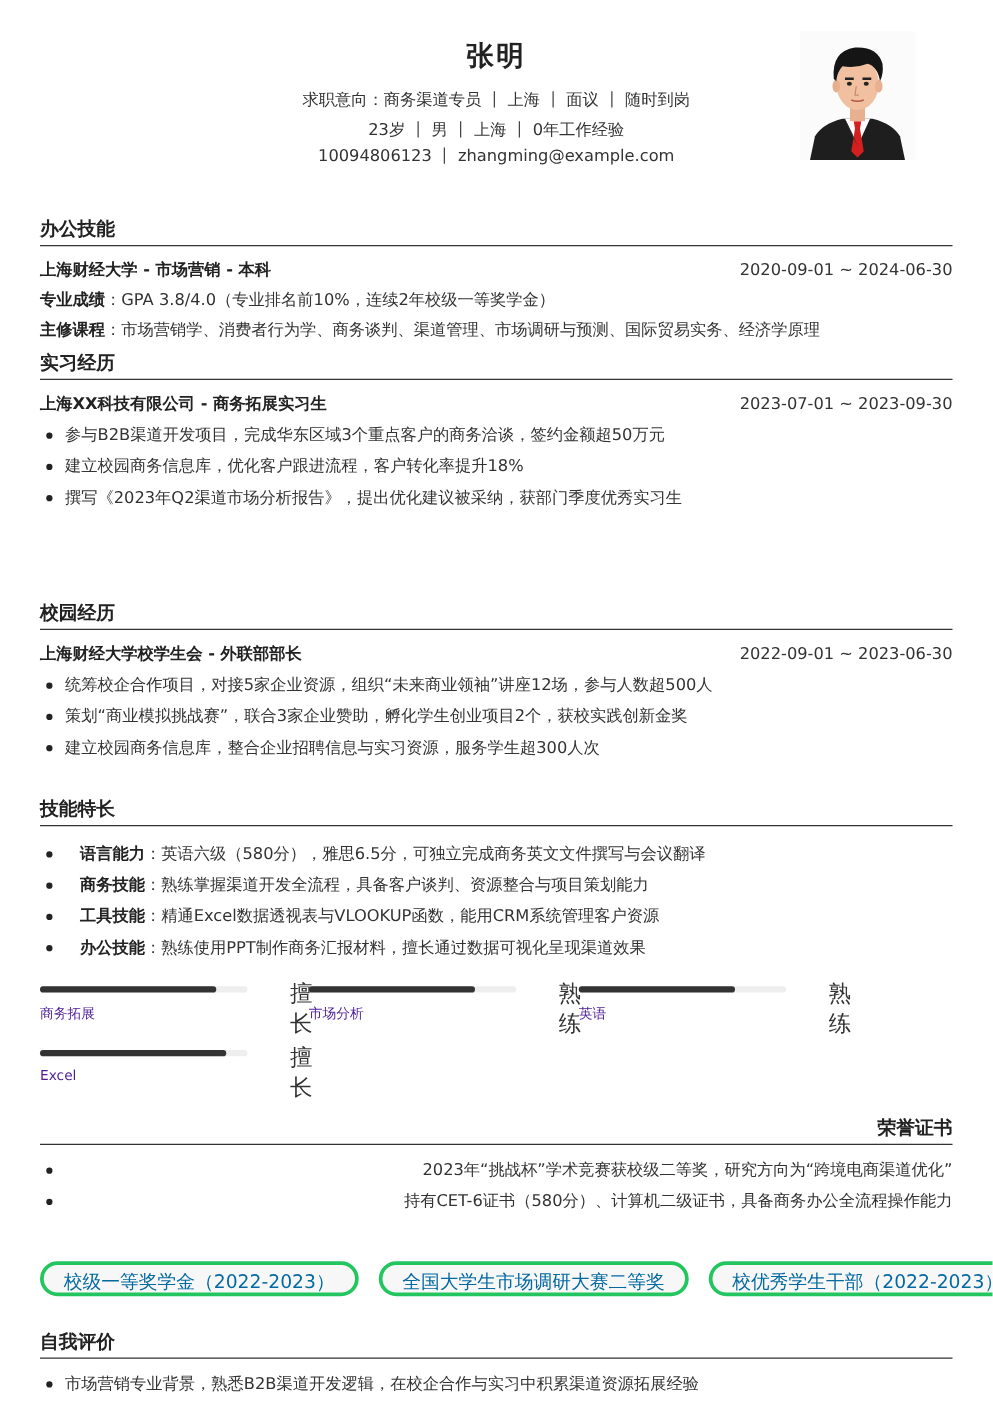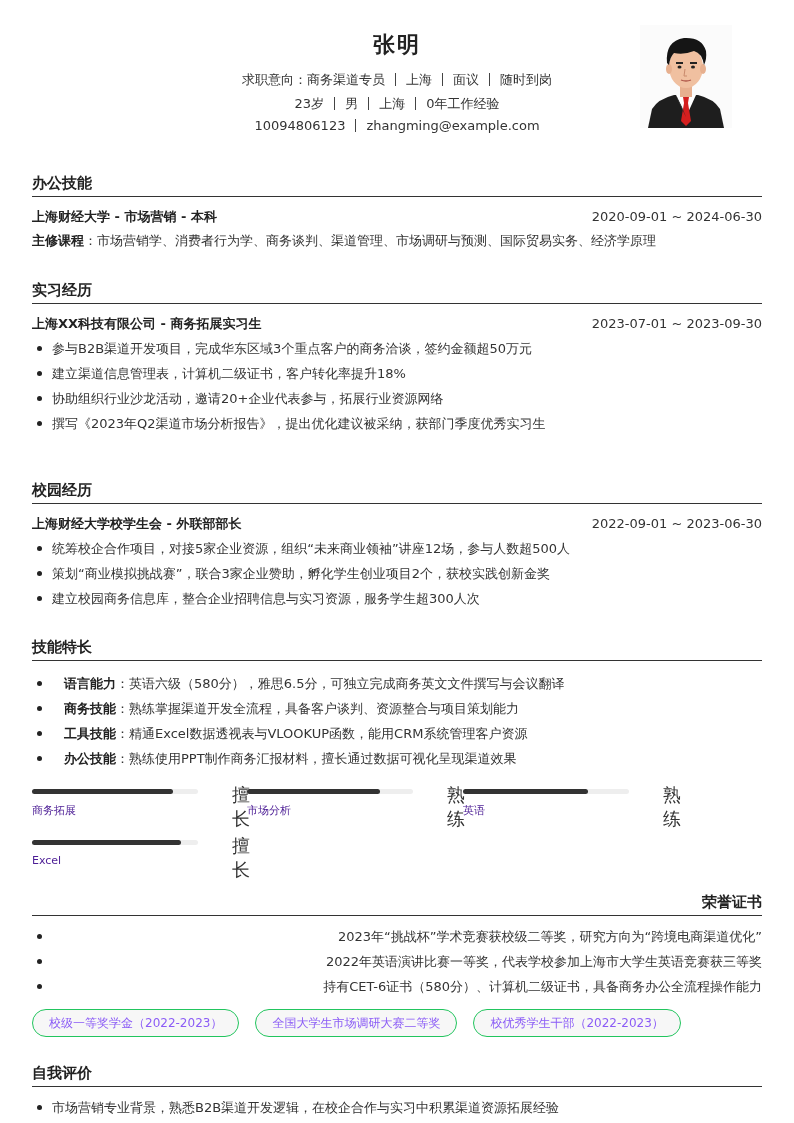--- a/index.html
+++ b/index.html
@@ -28,21 +28,21 @@
   ul.bul li b { font-weight: bold; color: #222; margin-left: 12px; }
 
   .skills { position: absolute; left: 32px; right: 32px; top: 780px; height: 95px; }
   .skill { position: absolute; width: 210px; height: 45px; }
   .skill .track { position: absolute; left: 0; top: 9px; width: 166px; height: 5px; background: #eeeeee; border-radius: 3px; }
   .skill .fill { position: absolute; left: 0; top: 0; height: 5px; background: #333; border-radius: 3px; }
   .skill .level { position: absolute; left: 174px; top: 3px; font-size: 18px; color: #333; margin-left: 26px; }
   .skill .label { position: absolute; left: 0; top: 23px; font-size: 11px; color: #4c1d95; }
 
   .tags { position: absolute; left: 32px; top: 1009px; display: flex; gap: 16px; }
-  .tag { height: 28px; line-height: 26px; padding: 0 16px; border: 1px solid #22c55e; border-radius: 14px; background: #f7f7f7; font-size: 12px; color: #8b5cf6; white-space: nowrap; }
+  .tag { height: 28px; line-height: 26px; padding: 0 16px; border: 3px solid #22c55e; border-radius: 14px; background: #f7f7f7; font-size: 15px; color: #0369a1; white-space: nowrap; }
 </style>
 </head>
 <body>
 
 <div class="page">
 
   <div class="header">
     <div class="name">张明</div>
     <div class="info-line l1">
       <span>求职意向：商务渠道专员</span><span class="sep"></span><span>上海</span><span class="sep"></span><span>面议</span><span class="sep"></span><span>随时到岗</span>
@@ -75,34 +75,34 @@
     </div>
   </div>
 
   <div class="section" style="top:172px;">
     <div class="sec-title">办公技能</div>
     <div class="sec-rule"></div>
     <div class="row-head">
       <span class="title">上海财经大学 - 市场营销 - 本科</span>
       <span class="date">2020-09-01 ~ 2024-06-30</span>
     </div>
+    <div class="line"><b>专业成绩</b><span>：GPA 3.8/4.0（专业排名前10%，连续2年校级一等奖学金）</span></div>
     <div class="line"><b>主修课程</b><span>：市场营销学、消费者行为学、商务谈判、渠道管理、市场调研与预测、国际贸易实务、经济学原理</span></div>
   </div>
 
   <div class="section" style="top:279px;">
     <div class="sec-title">实习经历</div>
     <div class="sec-rule"></div>
     <div class="row-head">
       <span class="title">上海XX科技有限公司 - 商务拓展实习生</span>
       <span class="date">2023-07-01 ~ 2023-09-30</span>
     </div>
     <ul class="bul">
       <li>参与B2B渠道开发项目，完成华东区域3个重点客户的商务洽谈，签约金额超50万元</li>
-      <li>建立渠道信息管理表，计算机二级证书，客户转化率提升18%</li>
-      <li>协助组织行业沙龙活动，邀请20+企业代表参与，拓展行业资源网络</li>
+      <li>建立校园商务信息库，优化客户跟进流程，客户转化率提升18%</li>
       <li>撰写《2023年Q2渠道市场分析报告》，提出优化建议被采纳，获部门季度优秀实习生</li>
     </ul>
   </div>
 
   <div class="section" style="top:479px;">
     <div class="sec-title">校园经历</div>
     <div class="sec-rule"></div>
     <div class="row-head">
       <span class="title">上海财经大学校学生会 - 外联部部长</span>
       <span class="date">2022-09-01 ~ 2023-06-30</span>
@@ -154,21 +154,20 @@
       <span class="level">擅长</span>
       <span class="label">Excel</span>
     </div>
   </div>
 
   <div class="section" style="top:891px;text-align:right;">
     <div class="sec-title">荣誉证书</div>
     <div class="sec-rule"></div>
     <ul class="bul">
       <li>2023年“挑战杯”学术竞赛获校级二等奖，研究方向为“跨境电商渠道优化”</li>
-      <li>2022年英语演讲比赛一等奖，代表学校参加上海市大学生英语竞赛获三等奖</li>
       <li>持有CET-6证书（580分）、计算机二级证书，具备商务办公全流程操作能力</li>
     </ul>
   </div>
 
   <div class="tags">
     <span class="tag">校级一等奖学金（2022-2023）</span>
     <span class="tag">全国大学生市场调研大赛二等奖</span>
     <span class="tag">校优秀学生干部（2022-2023）</span>
   </div>
 

